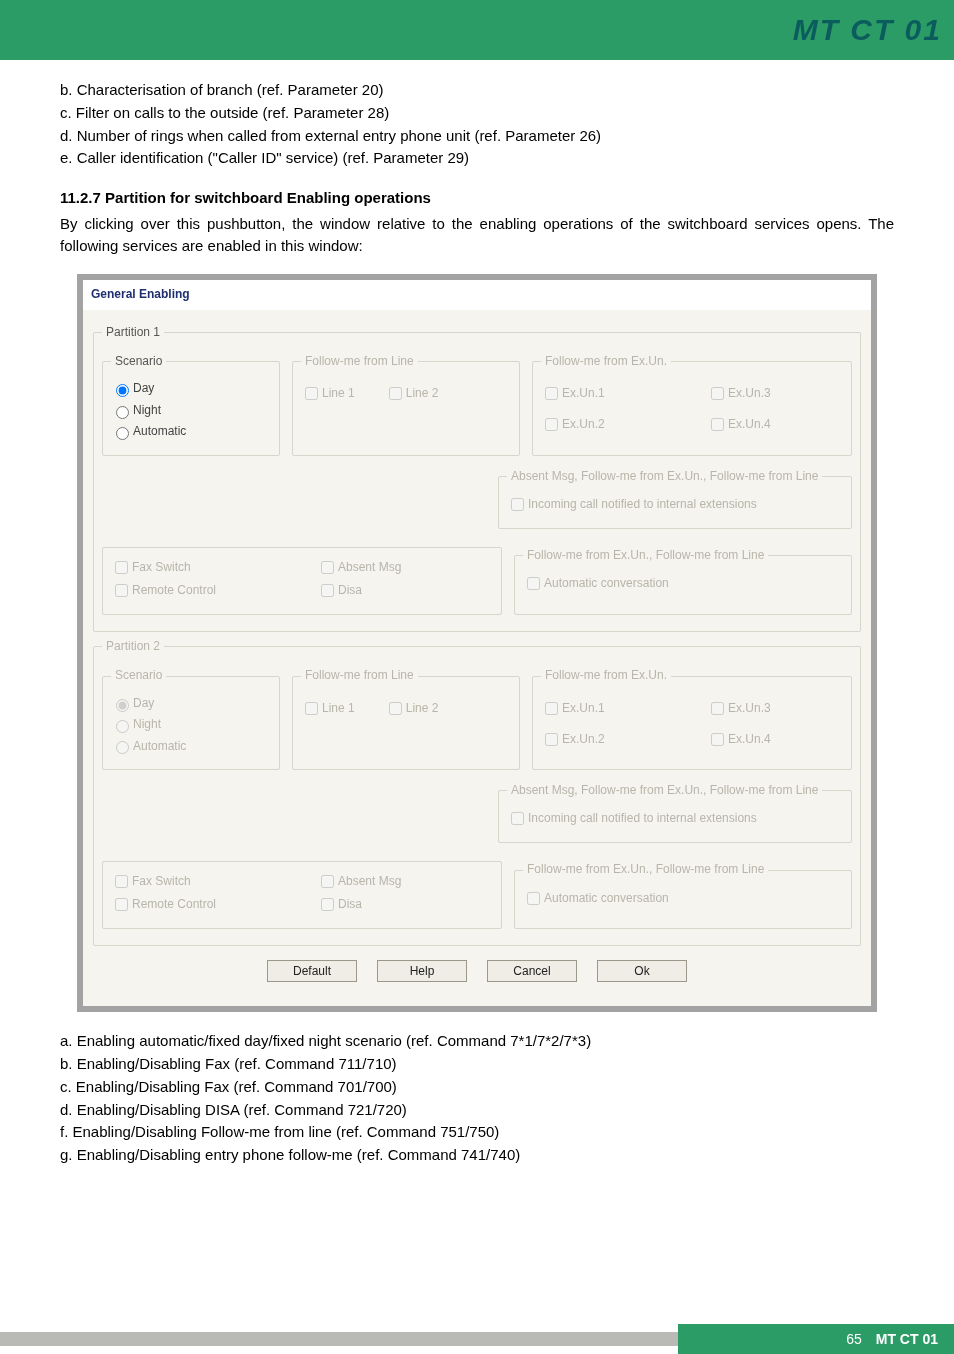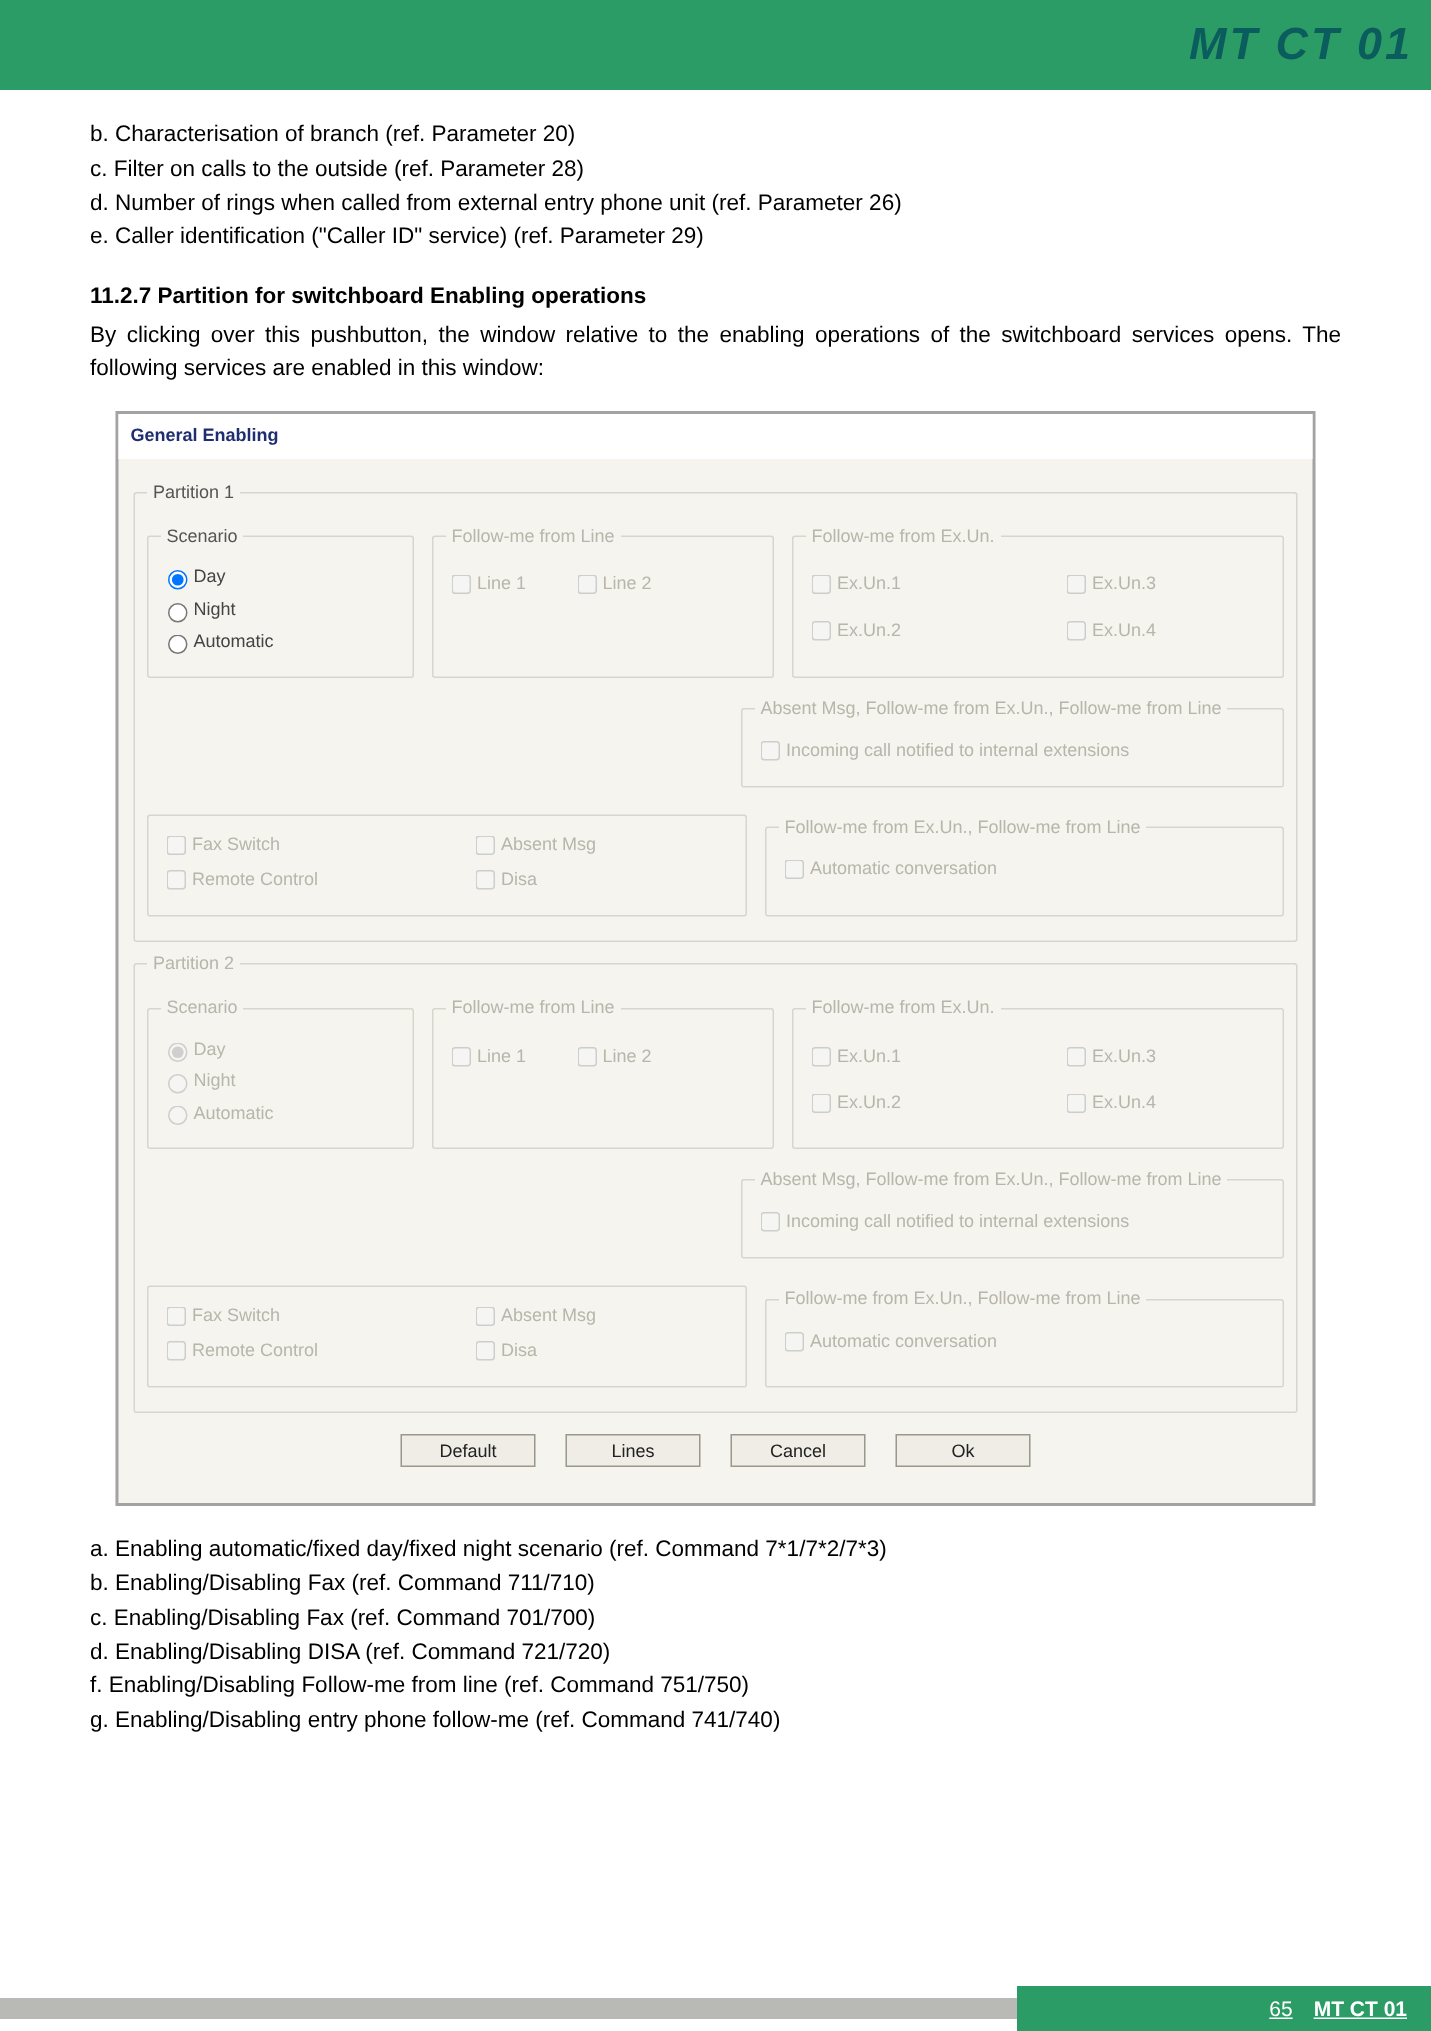--- a/index.html
+++ b/index.html
@@ -46,21 +46,21 @@
     margin: 10px 0 4px 0;
   }
   .para {
     text-align: justify;
     margin-bottom: 16px;
   }
   .dialog-wrap {
     margin: 18px auto 18px auto;
     width: 800px;
     background: #f6f4ee;
-    border: 2px solid #a3a3a3;
+    border: 6px solid #a3a3a3;
     box-sizing: border-box;
     font-size: 12px;
     color: #444;
   }
   .dlg-header {
     background: #ffffff;
     padding: 6px 8px;
     font-weight: 700;
     color: #1e2e6f;
   }
@@ -148,21 +148,20 @@
   }
   .bottom-bar .label-box {
     flex: 0 0 260px;
     background: #2c9c66;
     color: #ffffff;
     display: flex;
     align-items: center;
     justify-content: flex-end;
     padding-right: 16px;
     font-size: 14px;
-    text-decoration: underline;
   }
   .bottom-bar .label-box .page-num { margin-right: 14px; font-weight: 400; }
   .bottom-bar .label-box .code { font-weight: 700; }
 </style>
 </head>
 <body>
 
 <div class="page">
   <div class="top-bar">
     <div class="top-title">MT CT 01</div>
@@ -284,21 +283,21 @@
             </fieldset>
             <fieldset class="followex-line-fs">
               <legend>Follow-me from Ex.Un., Follow-me from Line</legend>
               <label class="cb-row"><input type="checkbox" disabled="" style=""><span>Automatic conversation</span></label>
             </fieldset>
           </div>
         </fieldset>
 
         <div class="dlg-buttons">
           <button class="dlg-btn">Default</button>
-          <button class="dlg-btn">Lines</button>
+          <button class="dlg-btn">Help</button>
           <button class="dlg-btn">Cancel</button>
           <button class="dlg-btn">Ok</button>
         </div>
       </div>
     </div>
 
     <div class="list-plain">
       <div>a. Enabling automatic/fixed day/fixed night scenario (ref. Command 7*1/7*2/7*3)</div>
       <div>b. Enabling/Disabling Fax (ref. Command 711/710)</div>
       <div>c. Enabling/Disabling Fax (ref. Command 701/700)</div>

